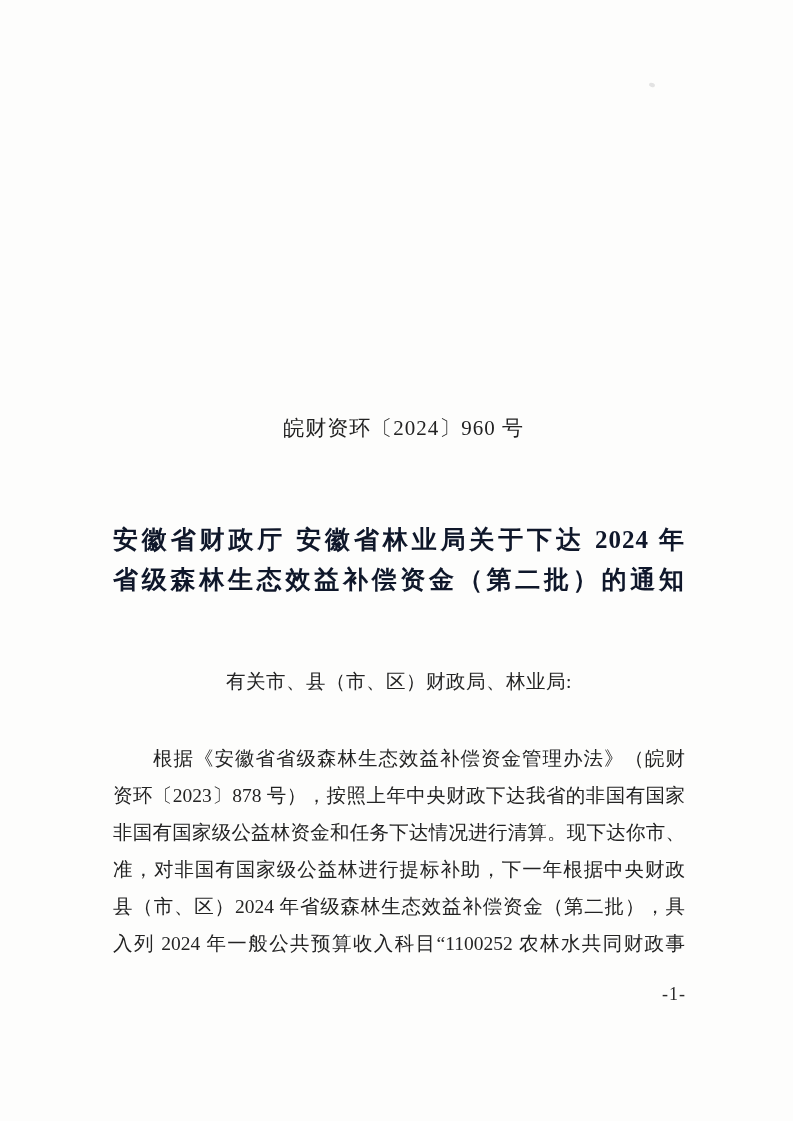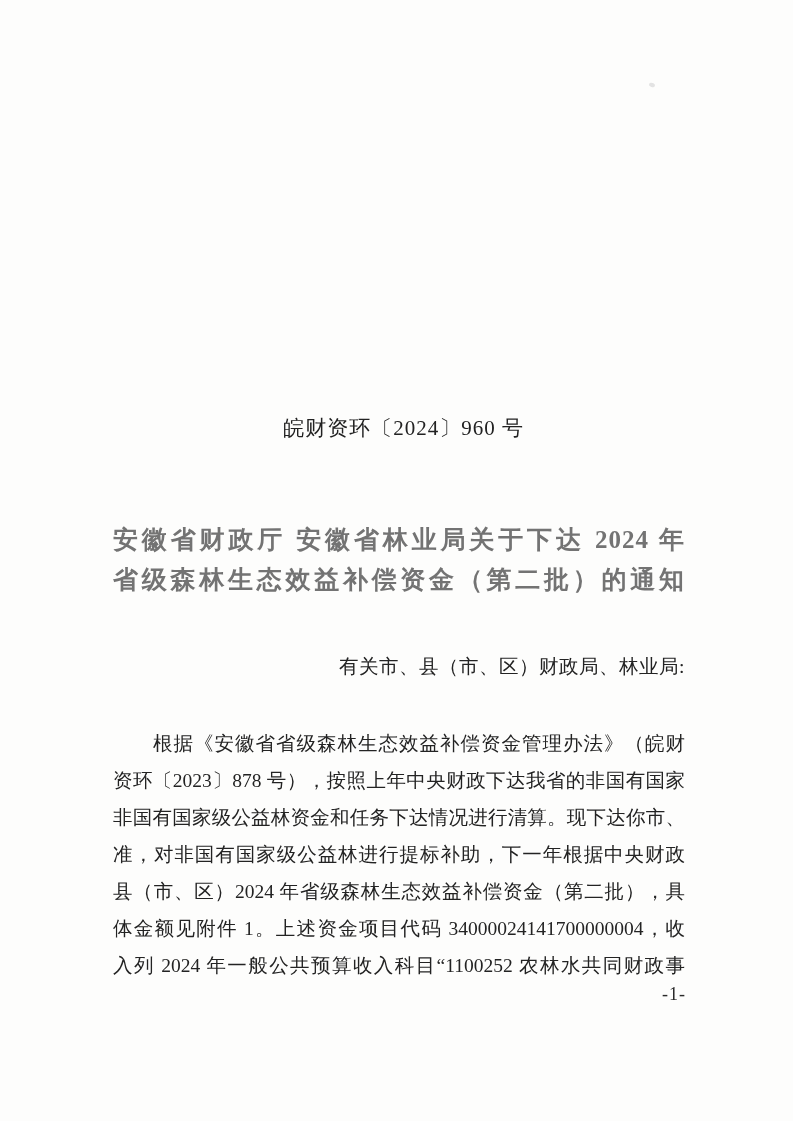--- a/index.html
+++ b/index.html
@@ -41,44 +41,45 @@
     color: #222;
   }
   .title-block {
     position: absolute;
     top: 520px;
     left: 113px;
     width: 572px;
     font-weight: bold;
     font-size: 25px;
     line-height: 40px;
-    color: #737373;
+    color: #0f172a;
   }
   .title-line {
     text-align: justify;
     text-align-last: justify;
     height: 40px;
     overflow: hidden;
     white-space: nowrap;
     letter-spacing: 1px;
   }
   .body-block {
     position: absolute;
     top: 648px;
     left: 113px;
     width: 572px;
     font-size: 19.5px;
     color: #232323;
   }
   .salutation {
     height: 37px;
     line-height: 37px;
-    text-align: right;
+    text-align: center;
     overflow: hidden;
     letter-spacing: 0.5px;
+    margin-top: 15px;
   }
   .body-line {
     height: 37px;
     line-height: 37px;
     text-align: justify;
     text-align-last: justify;
     overflow: hidden;
   }
   .body-line.indent-first {
     padding-left: 40px;
@@ -108,19 +109,18 @@
     <div class="title-line">省级森林生态效益补偿资金（第二批）的通知</div>
   </div>
 
   <div class="body-block">
     <div class="salutation">有关市、县（市、区）财政局、林业局:</div>
     <div class="body-line indent-first">根据《安徽省省级森林生态效益补偿资金管理办法》（皖财</div>
     <div class="body-line">资环〔2023〕878 号），按照上年中央财政下达我省的非国有国家</div>
     <div class="body-line">非国有国家级公益林资金和任务下达情况进行清算。现下达你市、</div>
     <div class="body-line">准，对非国有国家级公益林进行提标补助，下一年根据中央财政</div>
     <div class="body-line">县（市、区）2024 年省级森林生态效益补偿资金（第二批），具</div>
-    <div class="body-line">体金额见附件 1。上述资金项目代码 34000024141700000004，收</div>
     <div class="body-line">入列 2024 年一般公共预算收入科目“1100252 农林水共同财政事</div>
   </div>
 
   <div class="page-number">-1-</div>
 
 </div>
 
 </body></html>

